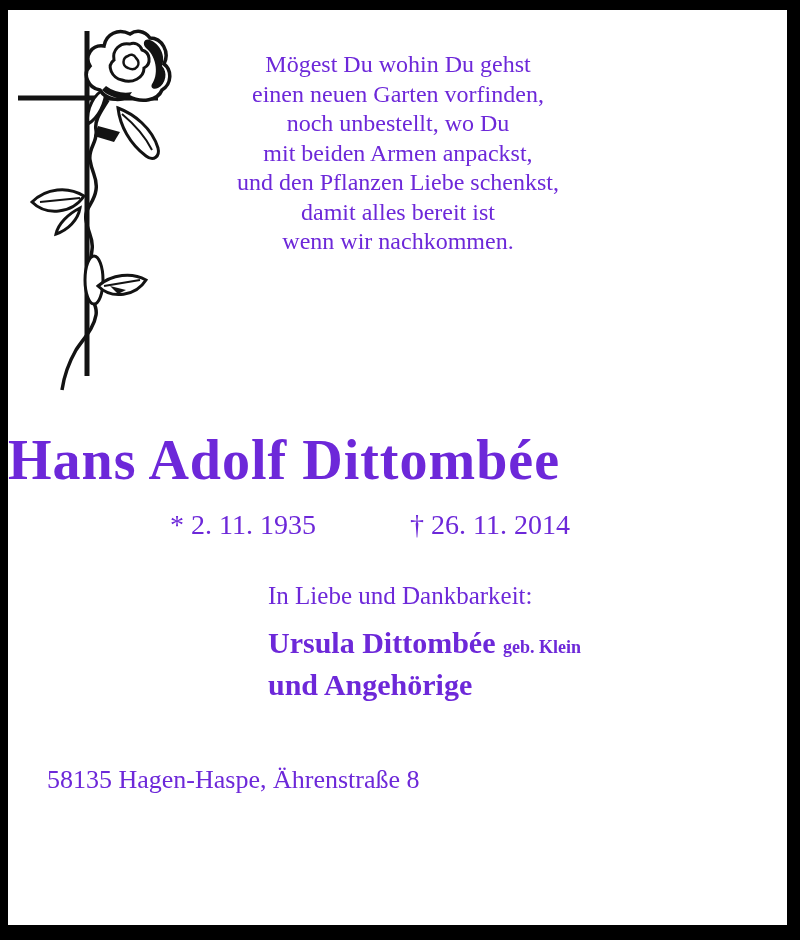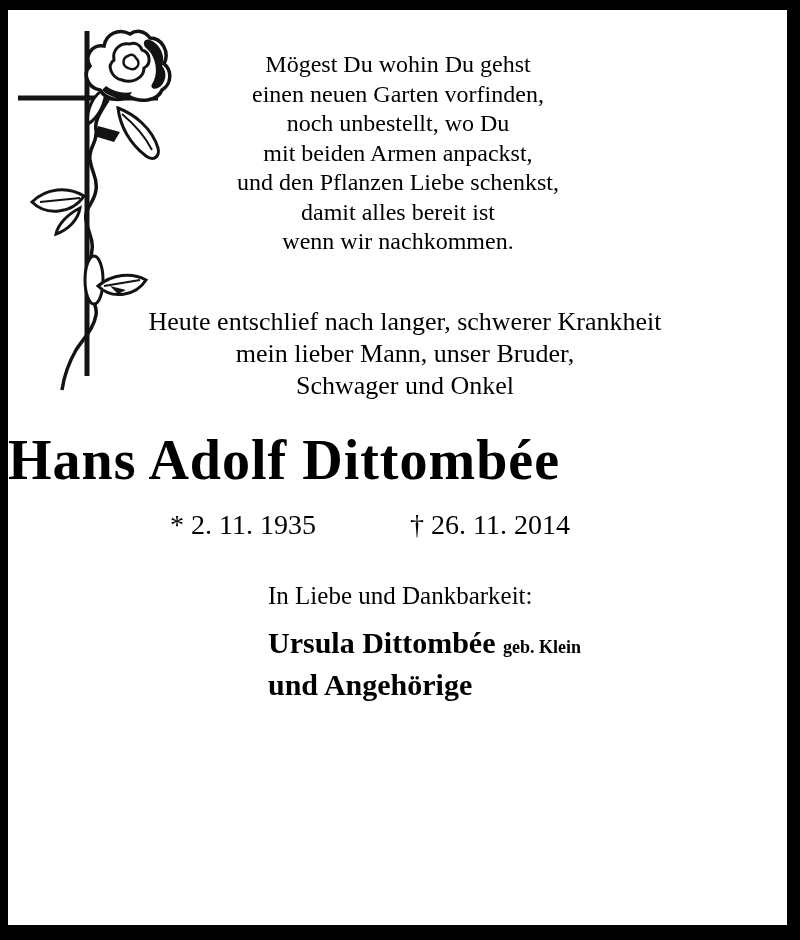--- a/index.html
+++ b/index.html
@@ -11,21 +11,21 @@
   .page {
     position: relative;
     width: 800px; height: 940px;
     background: #000;
   }
   .paper {
     position: absolute;
     left: 8px; top: 10px; right: 13px; bottom: 15px;
     background: #fff;
     overflow: hidden;
-    color: #000000;
+    color: #6d28d9;
     font-family: Liberation Serif, serif;
   }
   .illustration {
     position: absolute;
     left: 6px; top: 18px;
     width: 160px; height: 375px;
   }
   .poem {
     position: absolute;
     left: 90px; top: 40px; width: 600px;
@@ -125,33 +125,29 @@
     <div class="poem">
       <div>Mögest Du wohin Du gehst</div>
       <div>einen neuen Garten vorfinden,</div>
       <div>noch unbestellt, wo Du</div>
       <div>mit beiden Armen anpackst,</div>
       <div>und den Pflanzen Liebe schenkst,</div>
       <div>damit alles bereit ist</div>
       <div>wenn wir nachkommen.</div>
     </div>
 
-    <div class="announcement">
-      <div>Heute entschlief nach langer, schwerer Krankheit</div>
-      <div>mein lieber Mann, unser Bruder,</div>
-      <div>Schwager und Onkel</div>
-    </div>
 
     <div class="deceased-name">Hans Adolf Dittombée</div>
 
     <div class="date date-birth">* 2. 11. 1935</div>
     <div class="date date-death">† 26. 11. 2014</div>
 
     <div class="closing">In Liebe und Dankbarkeit:</div>
 
     <div class="mourners">
       <div><span>Ursula Dittombée</span>&nbsp;<span class="suffix">geb. Klein</span></div>
       <div>und Angehörige</div>
     </div>
 
+    <div class="address">58135 Hagen-Haspe, Ährenstraße 8</div>
 
   </div>
 </div>
 
 </body></html>

